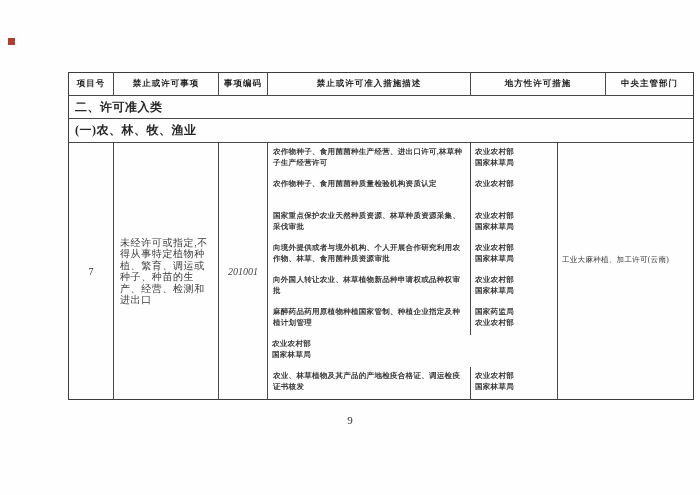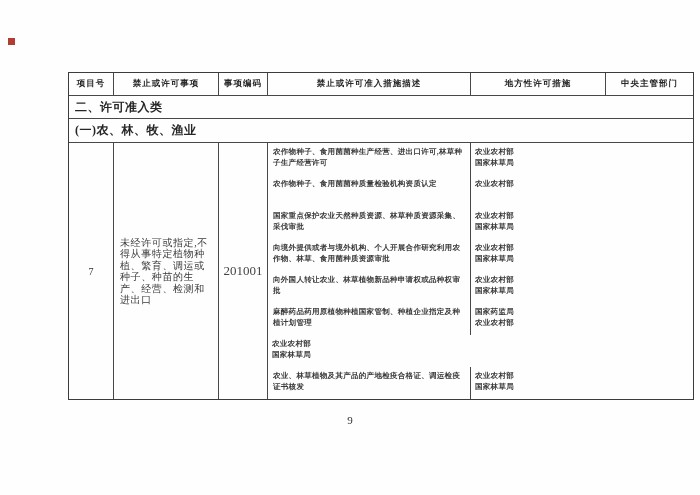--- a/index.html
+++ b/index.html
@@ -49,21 +49,21 @@
   .subsection-row { height: 24px; }
   .main-row { height: 256px; }
   .main-row .cell { display: flex; }
   .item-id-cell { align-items: center; justify-content: center; font-size: 10px; }
   .matter-cell {
     align-items: center;
     font-size: 10px; line-height: 11.5px;
     padding: 4px 6px; letter-spacing: 0.6px;
     color: #3a3a3a;
   }
-  .code-cell { align-items: center; justify-content: center; font-size: 13px; color: #444; }
+  .code-cell { align-items: center; justify-content: center; font-size: 10px; color: #444; font-style: italic; }
   .measures-wrap { flex-direction: column; padding: 0; width: 290px; border-right: 1px solid #484848; }
   .measures-col { display: flex; flex-direction: column; height: 100%; font-weight: bold; }
   .measure-row { display: flex; height: 32px; }
   .measure-desc {
     width: 203px; border-right: 1px solid #484848;
     font-size: 7.5px; line-height: 10.5px;
     padding: 4px 5px 0 5px; letter-spacing: 0.3px;
     color: #3a3a3a;
   }
   .measure-dept {
@@ -162,17 +162,18 @@
           </div>
           <div class="measure-row">
             <div class="measure-desc">农业、林草植物及其产品的产地检疫合格证、调运检疫证书核发</div>
             <div class="measure-dept">
               <div>农业农村部</div>
               <div>国家林草局</div>
             </div>
           </div>
         </div>
     </div>
+    <div class="cell c6 local-cell">工业大麻种植、加工许可(云南)</div>
   </div>
 
 </div>
 
 <div class="page-number">9</div>
 
 </body></html>

